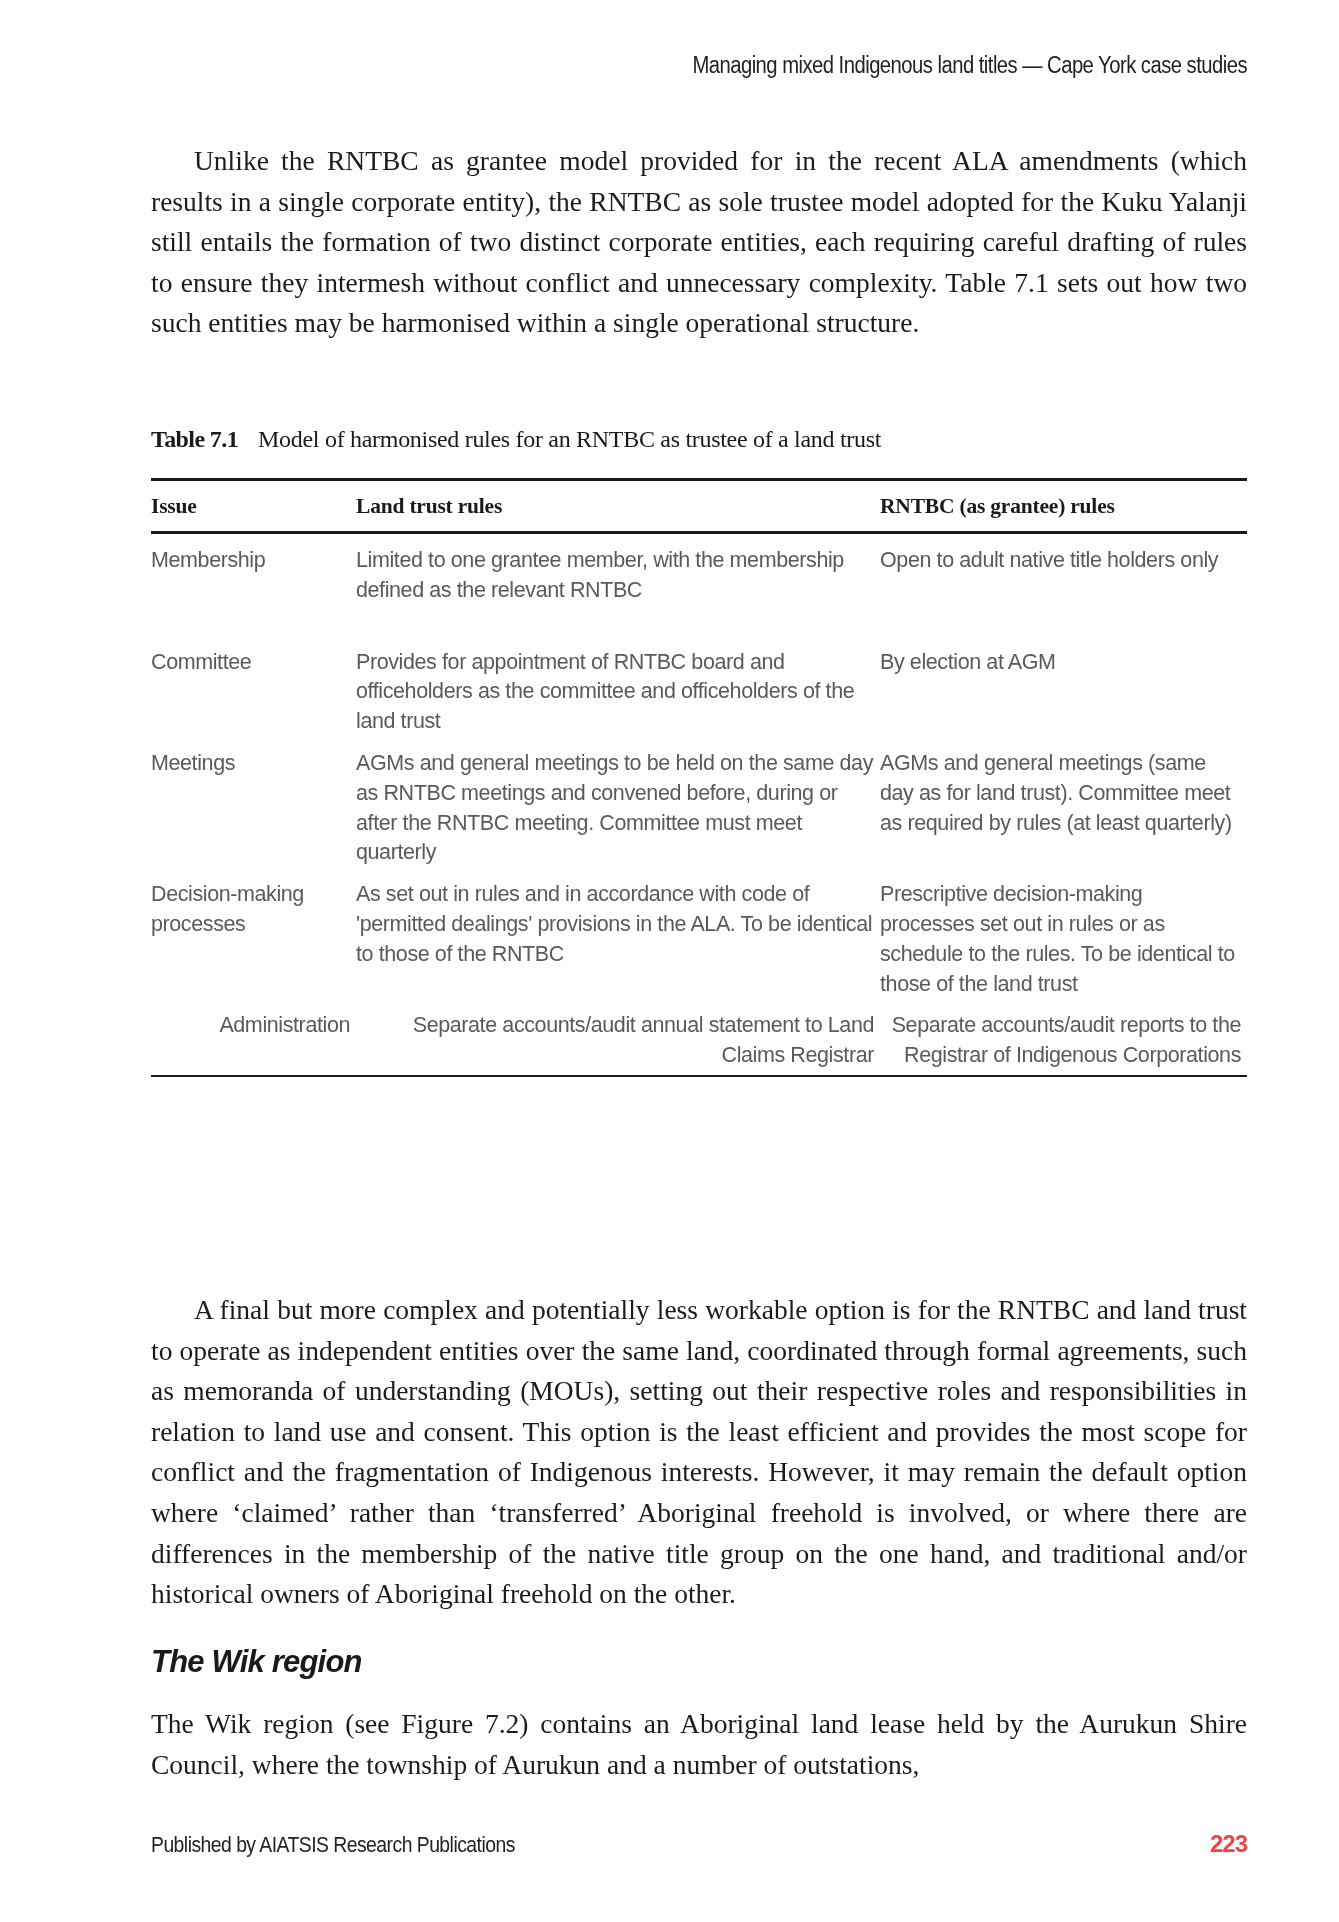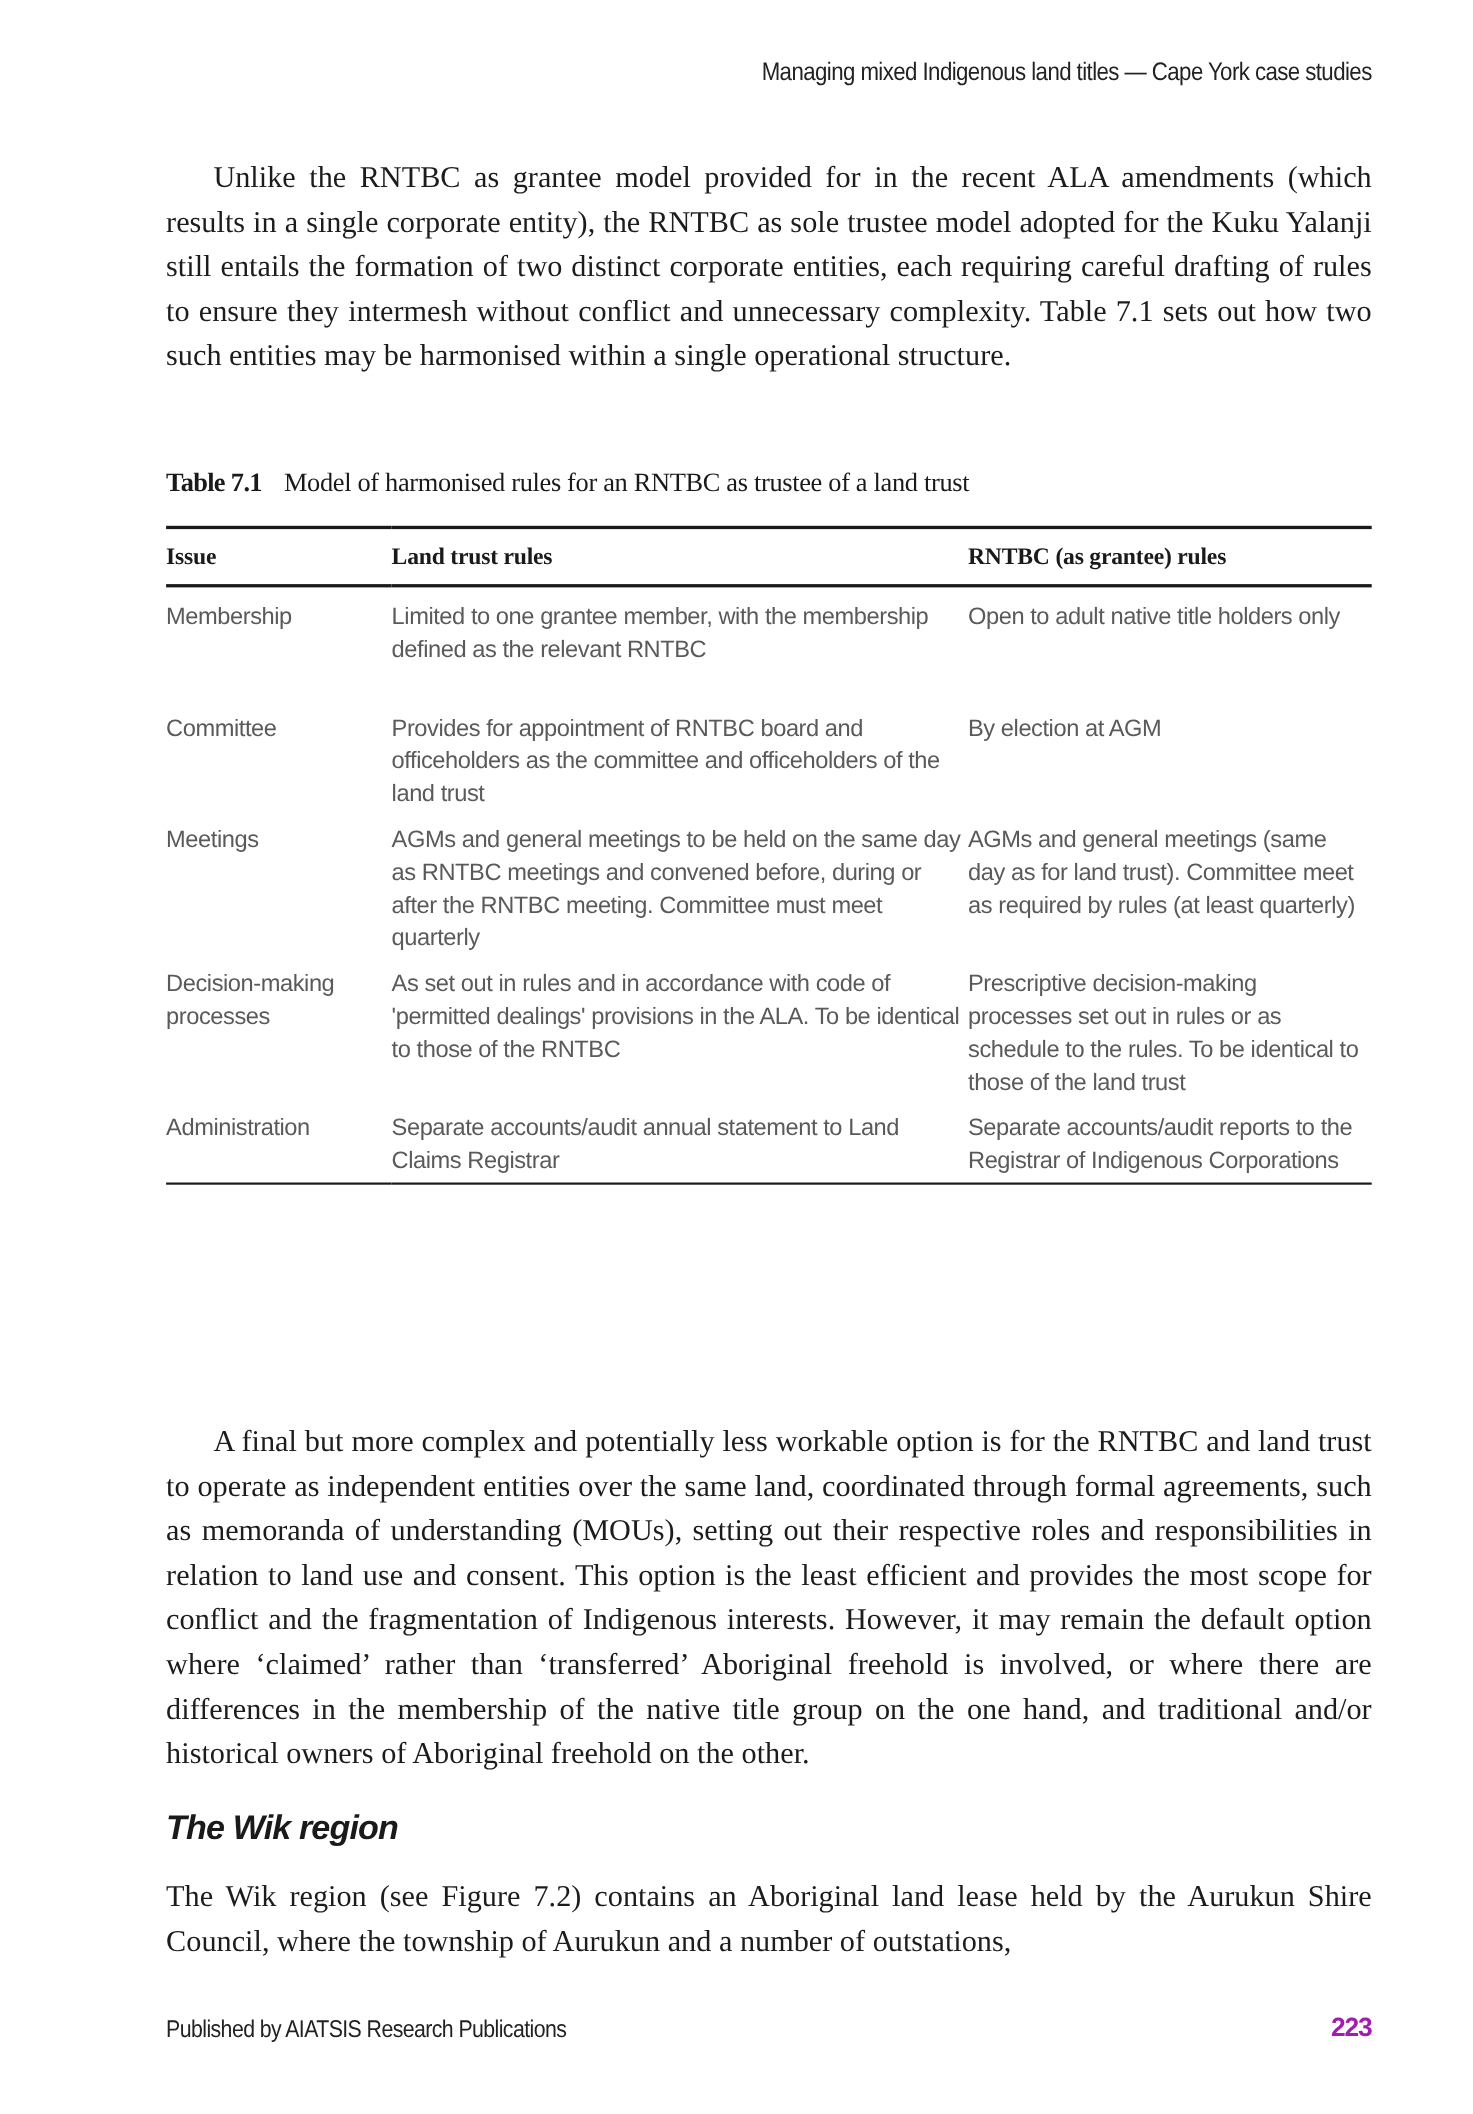--- a/index.html
+++ b/index.html
@@ -45,36 +45,36 @@
       font-size: 21.5px; color: #1a1a1a; padding: 13px 0 12px 0; letter-spacing: -0.2px;
     }
     td {
       vertical-align: top; font-family: "Liberation Sans", sans-serif;
       font-size: 21.5px; line-height: 29.8px; color: #5a5a5a;
       padding: 0 6px 0 0; letter-spacing: -0.4px;
     }
     tbody tr td { padding-top: 0; padding-bottom: 12px; }
     tbody tr:first-child td { padding-top: 12px; }
     tbody tr.row-membership td { padding-bottom: 42px; }
-    tbody tr:last-child td { padding-bottom: 4px; }
+    tbody tr:last-child td { padding-bottom: 4px; text-align: right; }
 
     .section-heading {
       position: absolute; left: 151px; top: 1644px;
       font-family: "Liberation Sans", sans-serif; font-style: italic; font-weight: bold;
       font-size: 31px; color: #1a1a1a; letter-spacing: -0.8px; margin: 0;
     }
 
     .footer-publisher {
       position: absolute; left: 151px; top: 1832px;
       font-family: "Liberation Sans", sans-serif; font-size: 22px; color: #222;
       letter-spacing: -0.6px; transform: scaleX(0.88); transform-origin: left center;
     }
     .footer-page {
       position: absolute; right: 92px; top: 1830px;
-      font-family: "Liberation Sans", sans-serif; font-weight: bold; font-size: 24px; color: #a21caf;
+      font-family: "Liberation Sans", sans-serif; font-weight: bold; font-size: 24px; color: #ef4444;
       letter-spacing: -1px;
     }
   </style>
 </head>
 <body>
 
 <div class="page">
 
   <div class="running-head">Managing mixed Indigenous land titles — Cape York case studies</div>
 

